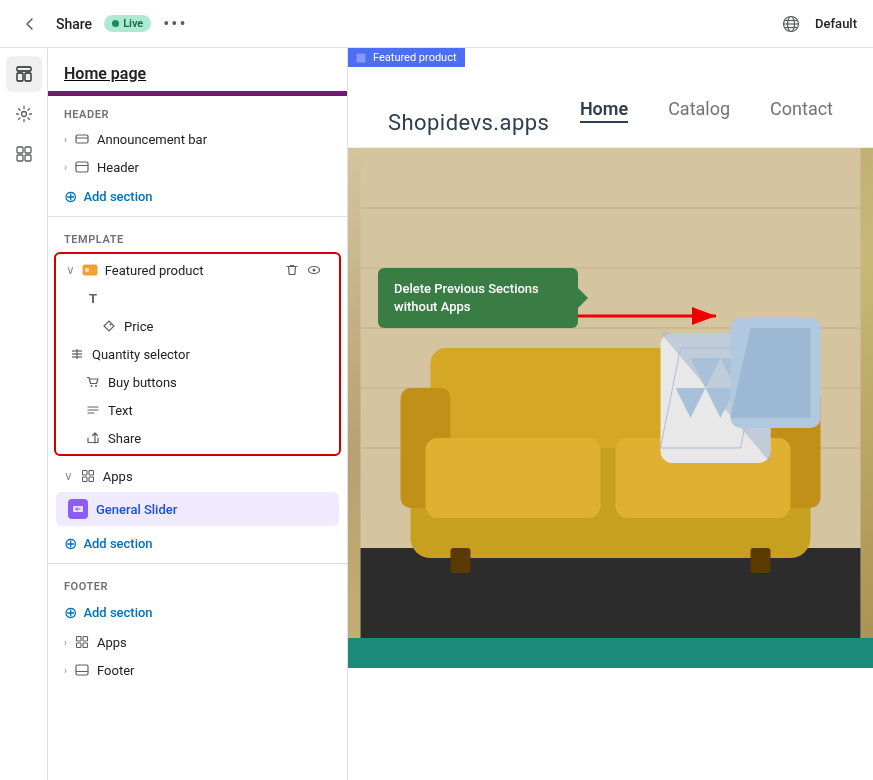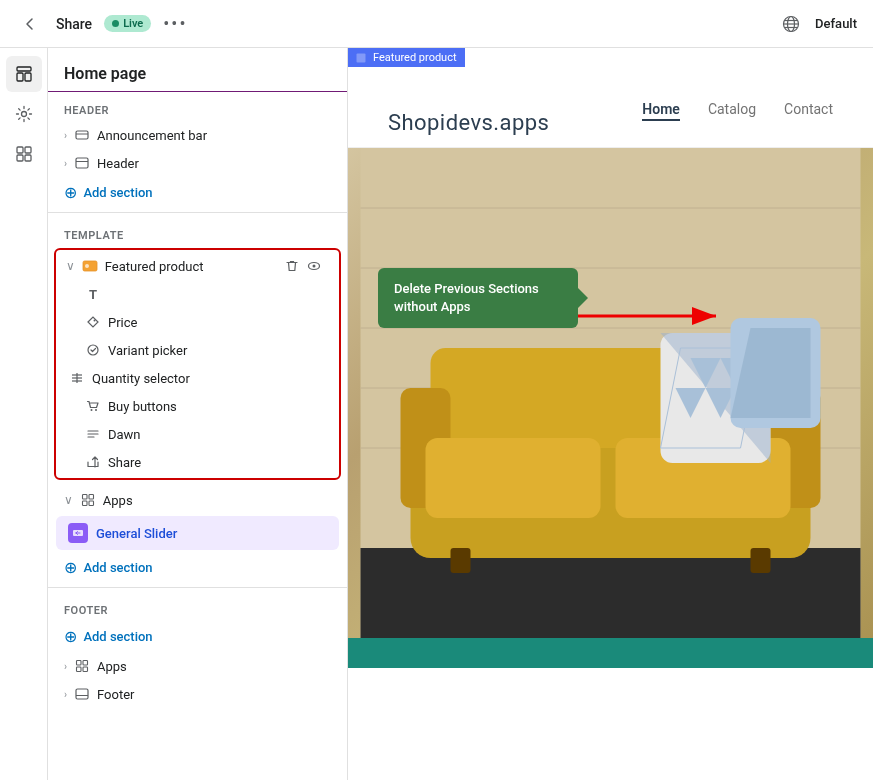--- a/index.html
+++ b/index.html
@@ -20,21 +20,21 @@
     
     .main { display: flex; flex: 1; overflow: hidden; }
 
     
     .icon-bar { width: 48px; background: #fff; border-right: 1px solid #e0e0e0; display: flex; flex-direction: column; align-items: center; padding-top: 8px; gap: 4px; flex-shrink: 0; }
     .icon-bar-item { width: 36px; height: 36px; display: flex; align-items: center; justify-content: center; border-radius: 6px; cursor: pointer; color: #5c5f62; }
     .icon-bar-item.active { background: #f0f0f0; color: #202223; }
 
     
     .sidebar { width: 300px; background: #fff; border-right: 1px solid #e0e0e0; display: flex; flex-direction: column; flex-shrink: 0; overflow: hidden; }
-    .sidebar-header { padding: 16px 16px 8px; border-bottom: 1px solid #701a75; flex-shrink: 0; }
+    .sidebar-header { padding: 16px 16px 8px; border-bottom: 5px solid #701a75; flex-shrink: 0; text-decoration: underline; }
     .sidebar-header h2 { font-size: 16px; font-weight: 600; color: #202223; }
     .sidebar-content { flex: 1; overflow-y: auto; padding-bottom: 16px; }
     .sidebar-content::-webkit-scrollbar { width: 4px; }
     .sidebar-content::-webkit-scrollbar-thumb { background: #c4c4c4; border-radius: 2px; }
 
     
     .section-group-title { font-size: 11px; font-weight: 600; color: #6d7175; text-transform: uppercase; letter-spacing: 0.05em; padding: 12px 16px 4px; }
 
     
     .tree-item { display: flex; align-items: center; padding: 5px 16px; cursor: pointer; gap: 6px; color: #202223; position: relative; }
@@ -54,21 +54,21 @@
     
     .preview { flex: 1; display: flex; flex-direction: column; overflow: hidden; position: relative; }
 
     
     .featured-badge { position: absolute; top: 0; left: 0; background: #4c6ef5; color: #fff; font-size: 11px; padding: 3px 8px; display: flex; align-items: center; gap: 4px; z-index: 10; }
 
     
     .website-preview { background: #fff; flex: 1; overflow: hidden; position: relative; }
     .website-header { padding: 12px 40px; display: flex; align-items: center; justify-content: space-between; border-bottom: 1px solid #eee; }
     .website-logo { font-size: 22px; color: #2c3e50; font-weight: 400; letter-spacing: 0.02em; margin-top: 24px; }
-    .website-nav { display: flex; gap: 28px; font-size: 14px; }
+    .website-nav { display: flex; gap: 40px; font-size: 18px; }
     .website-nav a { text-decoration: none; color: #737373; }
     .website-nav a.active { color: #2c3e50; font-weight: 600; border-bottom: 2px solid #2c3e50; padding-bottom: 2px; }
     .sofa-bg { width: 100%; height: 100%; background: linear-gradient(135deg, #d4c5a0 0%, #b8a070 30%, #c8b878 60%, #a89050 100%); display: flex; align-items: center; justify-content: center; position: relative; overflow: hidden; }
 
     
     .callout { position: absolute; top: 120px; left: 30px; background: #3a7d44; color: #fff; padding: 12px 16px; border-radius: 6px; font-size: 13px; font-weight: 500; max-width: 200px; line-height: 1.4; z-index: 20; }
     .callout::after { content: ''; position: absolute; right: -20px; top: 50%; transform: translateY(-50%); border: 10px solid transparent; border-left-color: #3a7d44; }
 
     
     .divider { height: 1px; background: #e0e0e0; margin: 4px 0; }
@@ -192,39 +192,30 @@
                 <circle cx="7" cy="7" r="1.5" fill="#5c5f62"></circle>
               </svg>
             </button>
           </div>
         </div>
 
         <div class="tree-item" style="padding-left: 28px;">
           <span class="item-icon" style="font-weight: 700; font-size: 13px; color: #5c5f62; width:18px; text-align:center;">T</span>
         </div>
 
-        <div class="tree-item" style="padding-left: 28px;">
+        <div class="tree-item" style="padding-left: 44px;">
           <span class="item-icon">
             <svg width="14" height="14" viewBox="0 0 14 14" fill="none">
               <path d="M2 7L7 2L12 7L7 12L2 7Z" stroke="#5c5f62" stroke-width="1.2"></path>
               <circle cx="8.5" cy="5.5" r="1" fill="#5c5f62"></circle>
             </svg>
           </span>
           <span class="item-label">Price</span>
         </div>
 
-        <div class="tree-item" style="padding-left: 28px;">
-          <span class="item-icon">
-            <svg width="14" height="14" viewBox="0 0 14 14" fill="none">
-              <circle cx="7" cy="7" r="5" stroke="#5c5f62" stroke-width="1.2"></circle>
-              <path d="M5 7l1.5 1.5L9.5 5.5" stroke="#5c5f62" stroke-width="1.2" stroke-linecap="round" stroke-linejoin="round"></path>
-            </svg>
-          </span>
-          <span class="item-label">Variant picker</span>
-        </div>
 
         <div class="tree-item" style="padding-left: 12px;">
           <span class="item-icon">
             <svg width="14" height="14" viewBox="0 0 14 14" fill="none">
               <line x1="2" y1="4" x2="12" y2="4" stroke="#5c5f62" stroke-width="1.2"></line>
               <line x1="2" y1="7" x2="12" y2="7" stroke="#5c5f62" stroke-width="1.2"></line>
               <line x1="2" y1="10" x2="12" y2="10" stroke="#5c5f62" stroke-width="1.2"></line>
               <line x1="7" y1="2" x2="7" y2="12" stroke="#5c5f62" stroke-width="1.2"></line>
             </svg>
           </span>
@@ -243,21 +234,21 @@
         </div>
 
         <div class="tree-item" style="padding-left: 28px;">
           <span class="item-icon">
             <svg width="14" height="14" viewBox="0 0 14 14" fill="none">
               <line x1="2" y1="4" x2="12" y2="4" stroke="#5c5f62" stroke-width="1.2" stroke-linecap="round"></line>
               <line x1="2" y1="7" x2="12" y2="7" stroke="#5c5f62" stroke-width="1.2" stroke-linecap="round"></line>
               <line x1="2" y1="10" x2="8" y2="10" stroke="#5c5f62" stroke-width="1.2" stroke-linecap="round"></line>
             </svg>
           </span>
-          <span class="item-label">Dawn</span>
+          <span class="item-label">Text</span>
         </div>
 
         <div class="tree-item" style="padding-left: 28px;">
           <span class="item-icon">
             <svg width="14" height="14" viewBox="0 0 14 14" fill="none">
               <path d="M9 2v10M9 2L6.5 4.5M9 2l2.5 2.5" stroke="#5c5f62" stroke-width="1.2" stroke-linecap="round" stroke-linejoin="round"></path>
               <path d="M2 7v4.5h10V7" stroke="#5c5f62" stroke-width="1.2" stroke-linecap="round" stroke-linejoin="round"></path>
             </svg>
           </span>
           <span class="item-label">Share</span>

